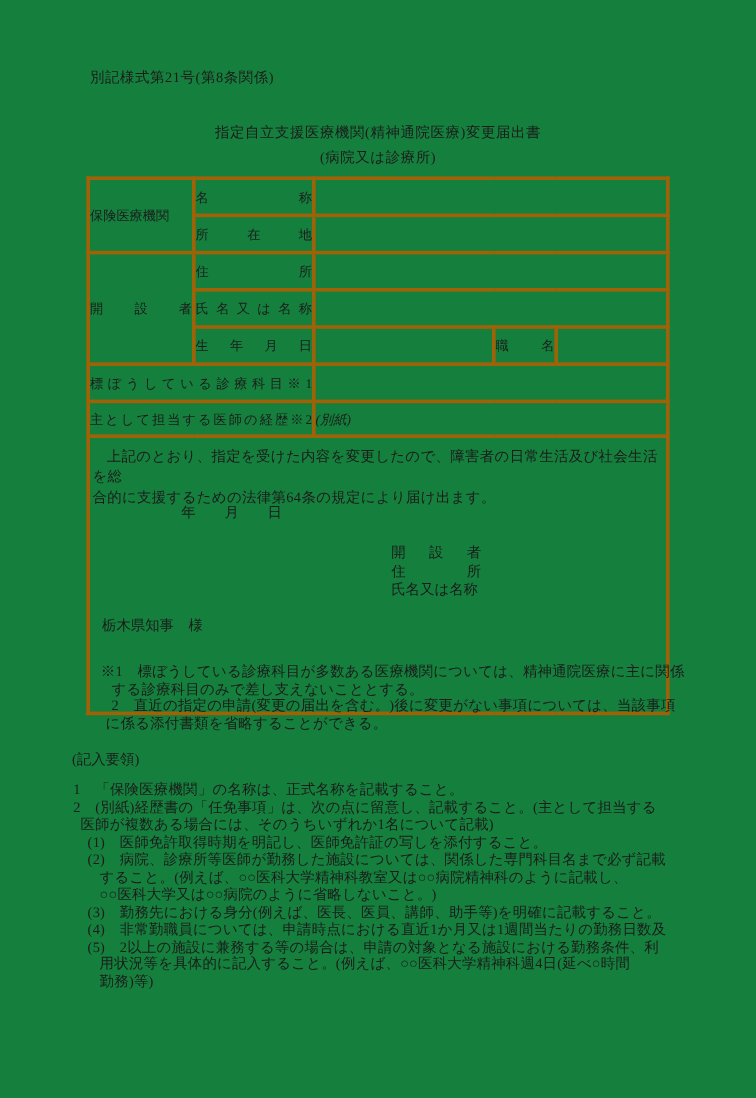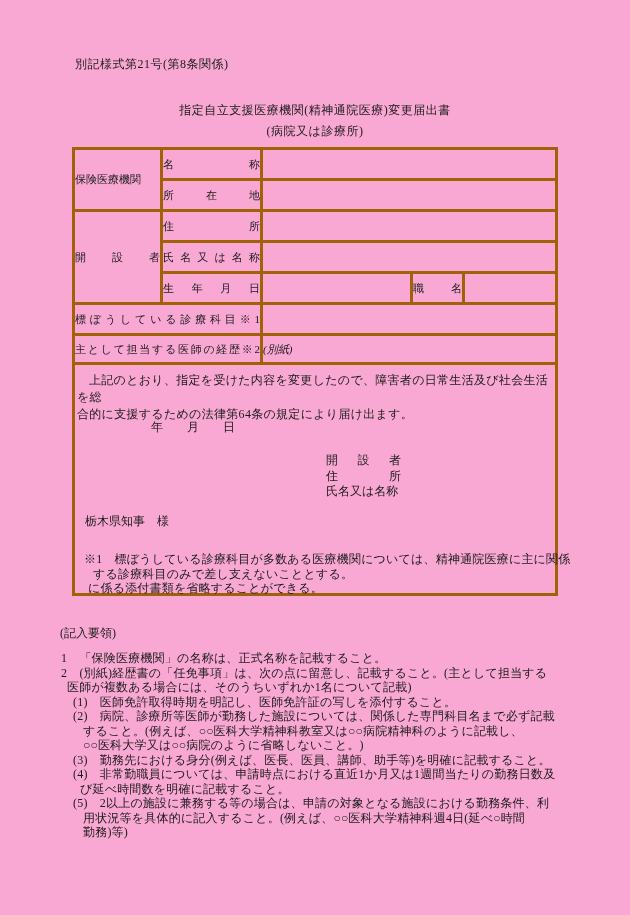--- a/index.html
+++ b/index.html
@@ -1,19 +1,19 @@
 <!DOCTYPE html>
 <html><head>
 <meta charset="utf-8">
 <style>
   html,body{margin:0;padding:0;background:#ffffff;}
   .page{
     position:relative;
     width:630px;height:915px;
-    background:#f9a8d4;
+    background:#15803d;
     font-family:"Liberation Serif","DejaVu Serif",serif;
     color:#1b1b1b;
     overflow:hidden;
   }
   .abs{position:absolute;}
   .form-number{top:56px;left:75px;font-size:12px;letter-spacing:.5px;}
   .form-title{top:102px;left:0;width:630px;text-align:center;font-size:12px;letter-spacing:.5px;}
   .form-subtitle{top:123px;left:0;width:630px;text-align:center;font-size:12px;letter-spacing:.5px;}
 
   table.form-table{
@@ -120,34 +120,34 @@
           </div>
           <div class="abs addressee">栃木県知事　様</div>
         </td>
       </tr>
     </tbody>
   </table>
 
   <div class="abs notes">
     <div class="note-line n0">※1　標ぼうしている診療科目が多数ある医療機関については、精神通院医療に主に関係</div>
     <div class="note-line n1">する診療科目のみで差し支えないこととする。</div>
+    <div class="note-line n2">2　直近の指定の申請(変更の届出を含む。)後に変更がない事項については、当該事項</div>
     <div class="note-line n3">に係る添付書類を省略することができる。</div>
   </div>
 
   <div class="abs instructions-heading">(記入要領)</div>
 
   <div class="abs instructions">
     <div class="i-item">1　「保険医療機関」の名称は、正式名称を記載すること。</div>
     <div class="i-item">2　(別紙)経歴書の「任免事項」は、次の点に留意し、記載すること。(主として担当する</div>
     <div class="i-cont">医師が複数ある場合には、そのうちいずれか1名について記載)</div>
     <div class="i-sub">(1)　医師免許取得時期を明記し、医師免許証の写しを添付すること。</div>
     <div class="i-sub">(2)　病院、診療所等医師が勤務した施設については、関係した専門科目名まで必ず記載</div>
     <div class="i-subcont">すること。(例えば、○○医科大学精神科教室又は○○病院精神科のように記載し、</div>
     <div class="i-subcont">○○医科大学又は○○病院のように省略しないこと。)</div>
     <div class="i-sub">(3)　勤務先における身分(例えば、医長、医員、講師、助手等)を明確に記載すること。</div>
     <div class="i-sub">(4)　非常勤職員については、申請時点における直近1か月又は1週間当たりの勤務日数及</div>
-    <div class="i-subcont2">び延べ時間数を明確に記載すること。</div>
     <div class="i-sub">(5)　2以上の施設に兼務する等の場合は、申請の対象となる施設における勤務条件、利</div>
     <div class="i-subcont">用状況等を具体的に記入すること。(例えば、○○医科大学精神科週4日(延べ○時間</div>
     <div class="i-subcont">勤務)等)</div>
   </div>
 
 </div>
 
 </body></html>

